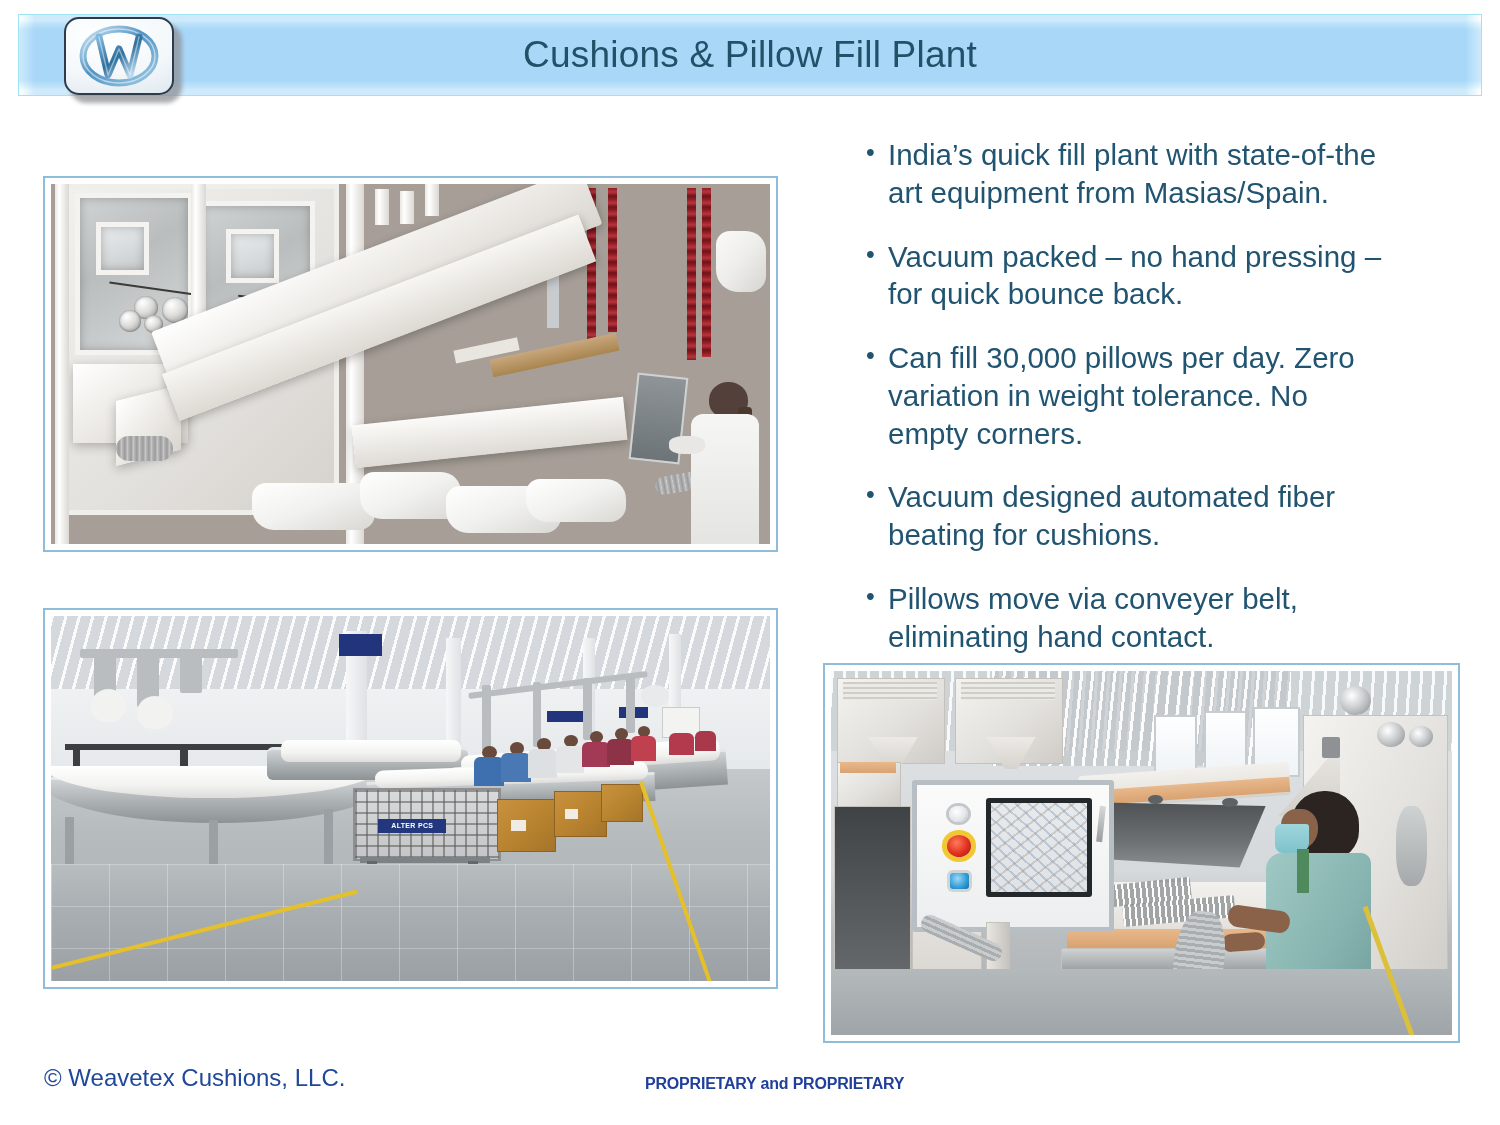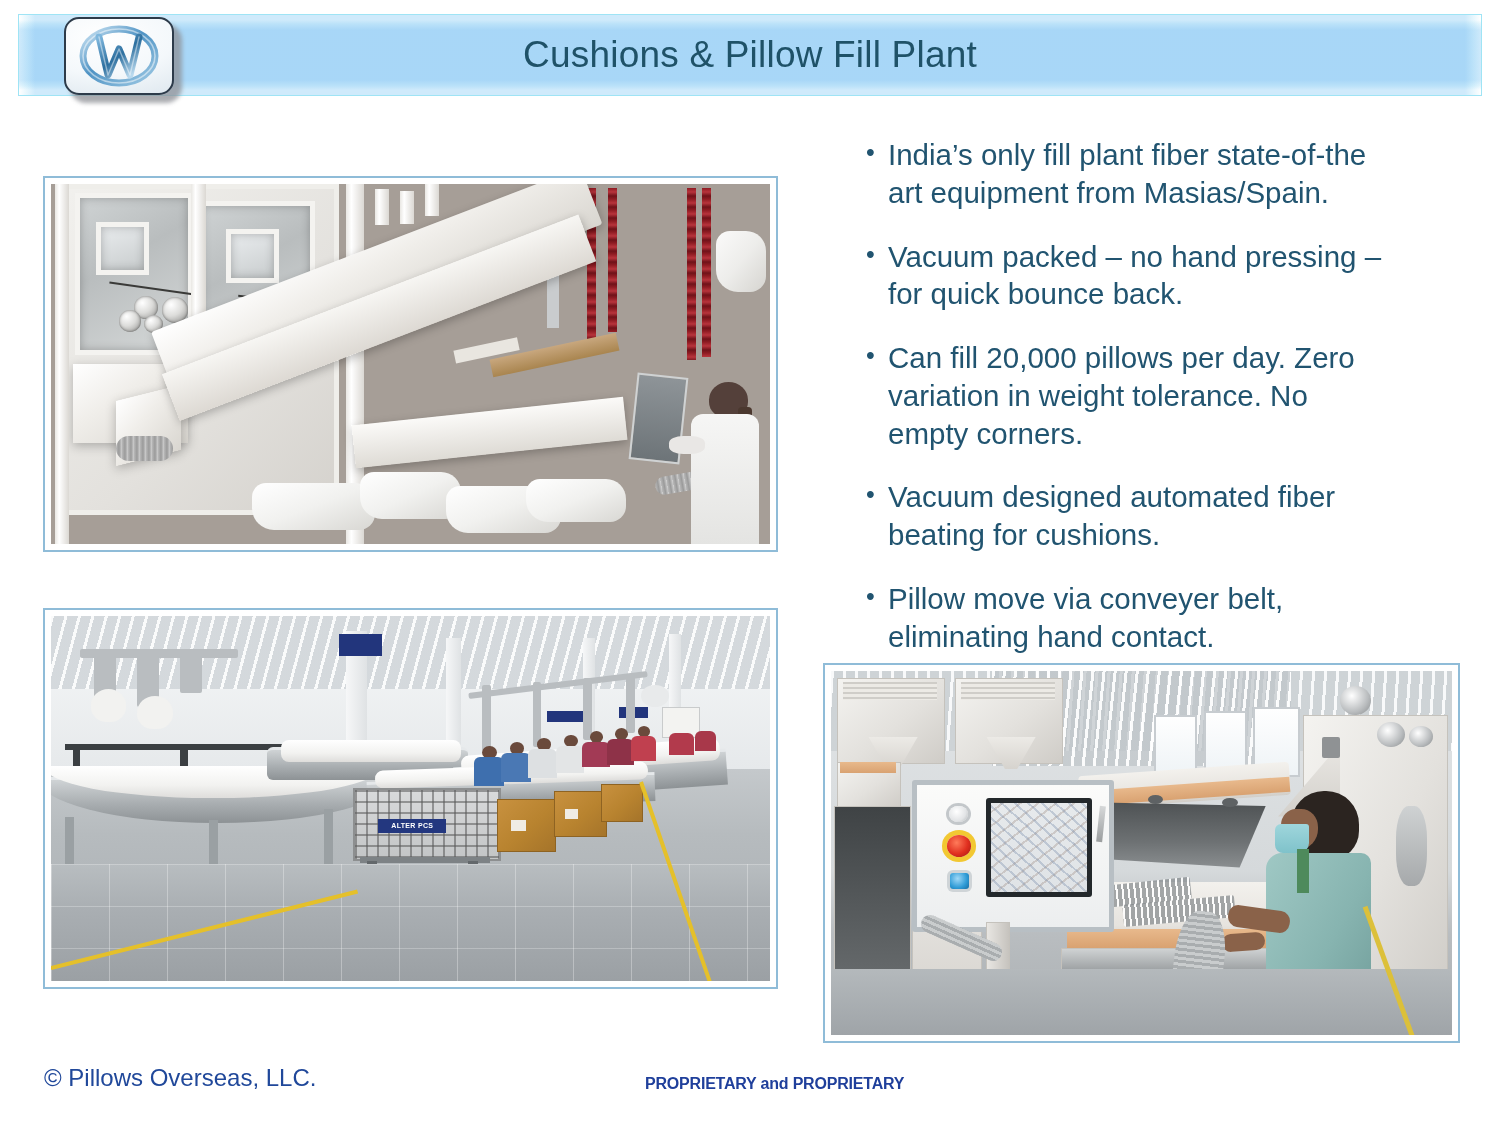--- a/index.html
+++ b/index.html
@@ -691,40 +691,40 @@
     <div class="p3-duct" style="left:55%;top:66%;width:8%;height:32%;border-radius:40% 40% 50% 50%;transform:rotate(7deg);"></div>
 
     <div class="p3-floor" style="top:82%;height:18%;"></div>
     <div class="p3-yellowline" style="left:86%;top:64%;width:30%;height:1.4%;transform:rotate(70deg);"></div>
   </div>
 </div>
 
 <div class="bullets">
   <div class="bullet">
     <span class="bullet-dot">•</span>
-    <span class="bullet-text">India’s only fill plant fiber state-of-the
+    <span class="bullet-text">India’s quick fill plant with state-of-the
 art equipment from Masias/Spain.</span>
   </div>
   <div class="bullet">
     <span class="bullet-dot">•</span>
     <span class="bullet-text">Vacuum packed – no hand pressing –
 for quick bounce back.</span>
   </div>
   <div class="bullet">
     <span class="bullet-dot">•</span>
-    <span class="bullet-text">Can fill 20,000 pillows per day. Zero
+    <span class="bullet-text">Can fill 30,000 pillows per day. Zero
 variation in weight tolerance.  No
 empty corners.</span>
   </div>
   <div class="bullet">
     <span class="bullet-dot">•</span>
     <span class="bullet-text">Vacuum designed automated fiber
 beating for cushions.</span>
   </div>
   <div class="bullet">
     <span class="bullet-dot">•</span>
-    <span class="bullet-text">Pillow move via conveyer belt,
+    <span class="bullet-text">Pillows move via conveyer belt,
 eliminating hand contact.</span>
   </div>
 </div>
 
-<div class="footer-copyright">© Pillows Overseas, LLC.</div>
+<div class="footer-copyright">© Weavetex Cushions, LLC.</div>
 <div class="footer-confidential">PROPRIETARY and PROPRIETARY</div>
 
 </body></html>

